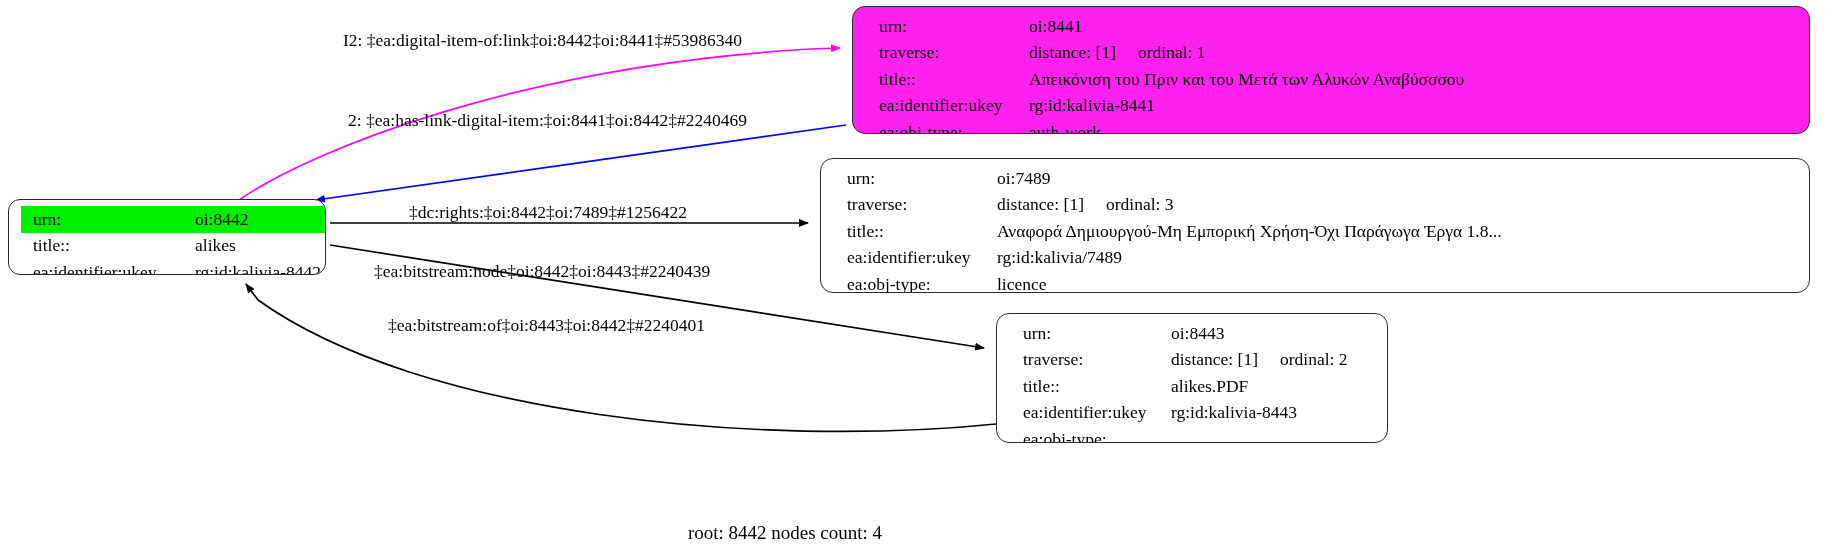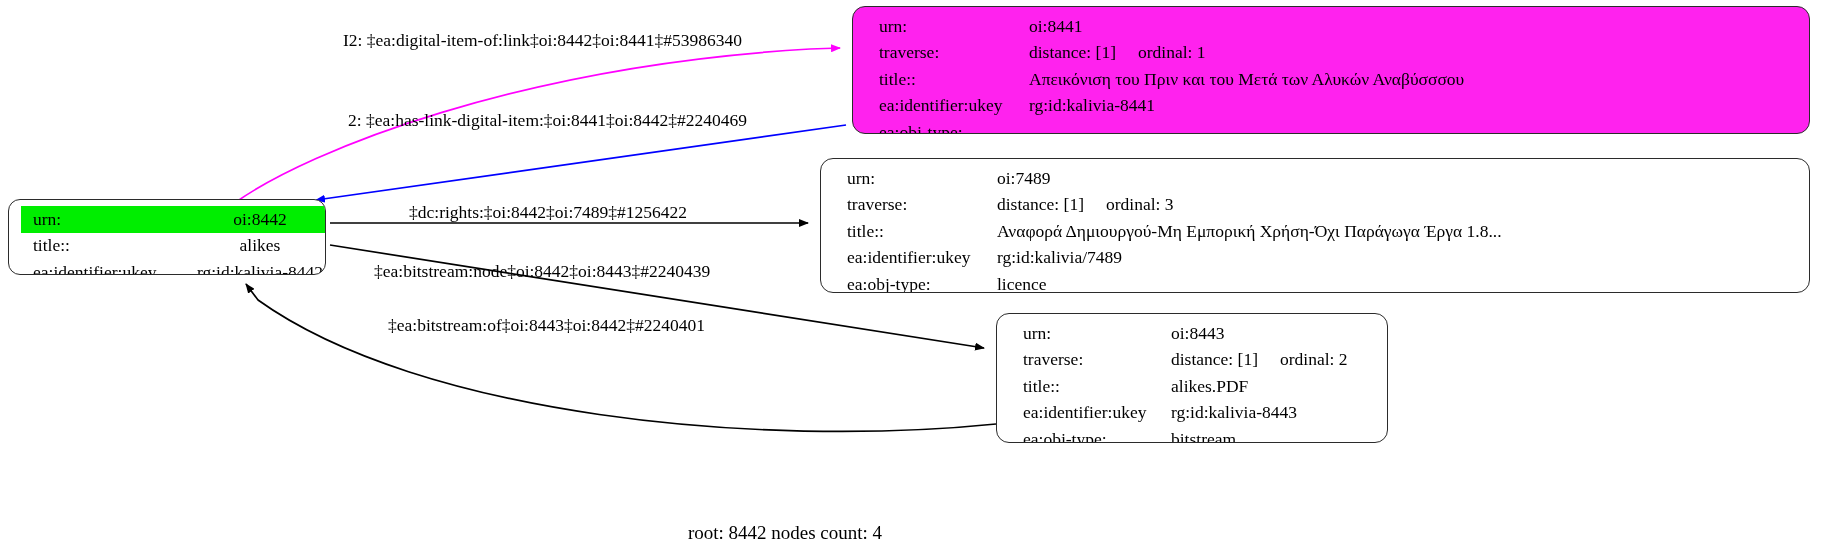--- a/index.html
+++ b/index.html
@@ -65,21 +65,21 @@
   .hl { background: #00ee00; }
 
   
   #node-8442 {
     left: 8px; top: 199px;
     width: 318px; height: 76px;
     border-radius: 12px;
   }
   #node-8442 .row { padding: 0 0 0 0; }
   #node-8442 .cell-k { width: 155px; padding-left: 12px; }
-  #node-8442 .cell-v { padding-left: 7px; text-align: center; }
+  #node-8442 .cell-v { padding-left: 7px; }
   #node-8442 .cell-k.hl { padding-left: 12px; }
 
   #node-8441 {
     left: 852px; top: 6px;
     width: 958px; height: 128px;
   }
   #node-8441 .cell-k { width: 150px; padding-left: 14px; }
   #node-8441 .cell-v { padding-left: 0px; }
 
   #node-7489 {
@@ -192,20 +192,21 @@
       <div class="row">
         <div class="cell-k">title::</div>
         <div class="cell-v">Απεικόνιση του Πριν και του Μετά των Αλυκών Αναβύσσσου</div>
       </div>
       <div class="row">
         <div class="cell-k">ea:identifier:ukey</div>
         <div class="cell-v">rg:id:kalivia-8441</div>
       </div>
       <div class="row">
         <div class="cell-k">ea:obj-type:</div>
+        <div class="cell-v">auth-work</div>
       </div>
     </div>
   </div>
 
   <div class="node" id="node-7489">
     <div class="rows">
       <div class="row">
         <div class="cell-k">urn:</div>
         <div class="cell-v">oi:7489</div>
       </div>
@@ -245,20 +246,19 @@
       <div class="row">
         <div class="cell-k">title::</div>
         <div class="cell-v">alikes.PDF</div>
       </div>
       <div class="row">
         <div class="cell-k">ea:identifier:ukey</div>
         <div class="cell-v">rg:id:kalivia-8443</div>
       </div>
       <div class="row">
         <div class="cell-k">ea:obj-type:</div>
-        <div class="cell-v">bitstream</div>
       </div>
     </div>
   </div>
 
   <div id="footer">root: 8442 nodes count: 4</div>
 
 </div>
 
 </body></html>

